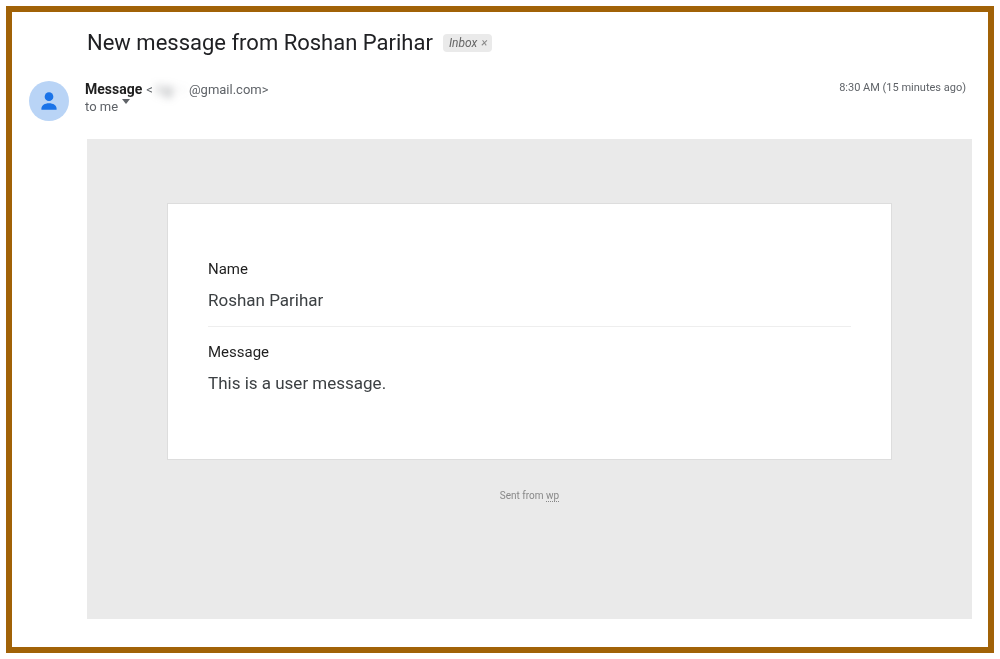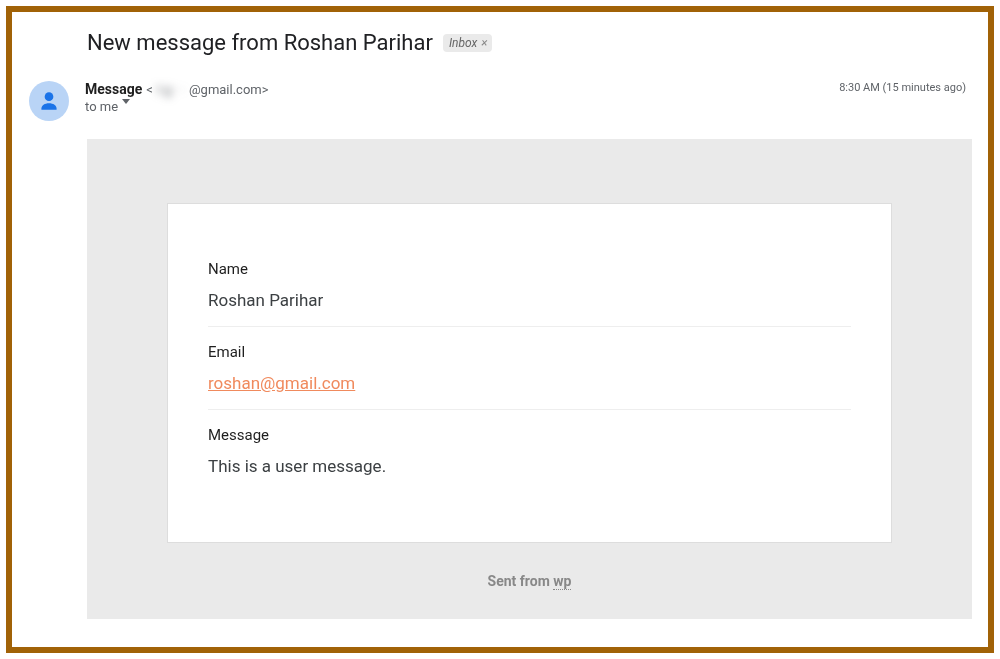--- a/index.html
+++ b/index.html
@@ -140,24 +140,23 @@
       font-size: 17px;
       color: #3c4043;
     }
     .field-value.email-link {
       color: #f08a5d;
       text-decoration: underline;
       cursor: pointer;
     }
     .sent-from {
       margin-top: 30px;
-      font-size: 14px;
+      font-size: 10px;
       color: #888;
       text-align: left;
-      font-weight: bold;
     }
     .sent-from-wp {
       color: #888;
       border-bottom: 1px dotted #888;
     }
     .blur {
       filter: blur(4px);
       user-select: none;
     }
   </style>
@@ -197,24 +196,20 @@
   </div>
 
   <div class="body-gray">
     <div class="white-card">
 
       <div class="form-section bordered">
         <div class="field-label">Name</div>
         <div class="field-value">Roshan Parihar</div>
       </div>
 
-      <div class="form-section bordered">
-        <div class="field-label">Email</div>
-        <a class="field-value email-link">roshan@gmail.com</a>
-      </div>
 
       <div class="form-section">
         <div class="field-label">Message</div>
         <div class="field-value">This is a user message.</div>
       </div>
 
     </div>
 
     <div class="sent-from">
       <span>Sent from </span><span class="sent-from-wp">wp</span>

